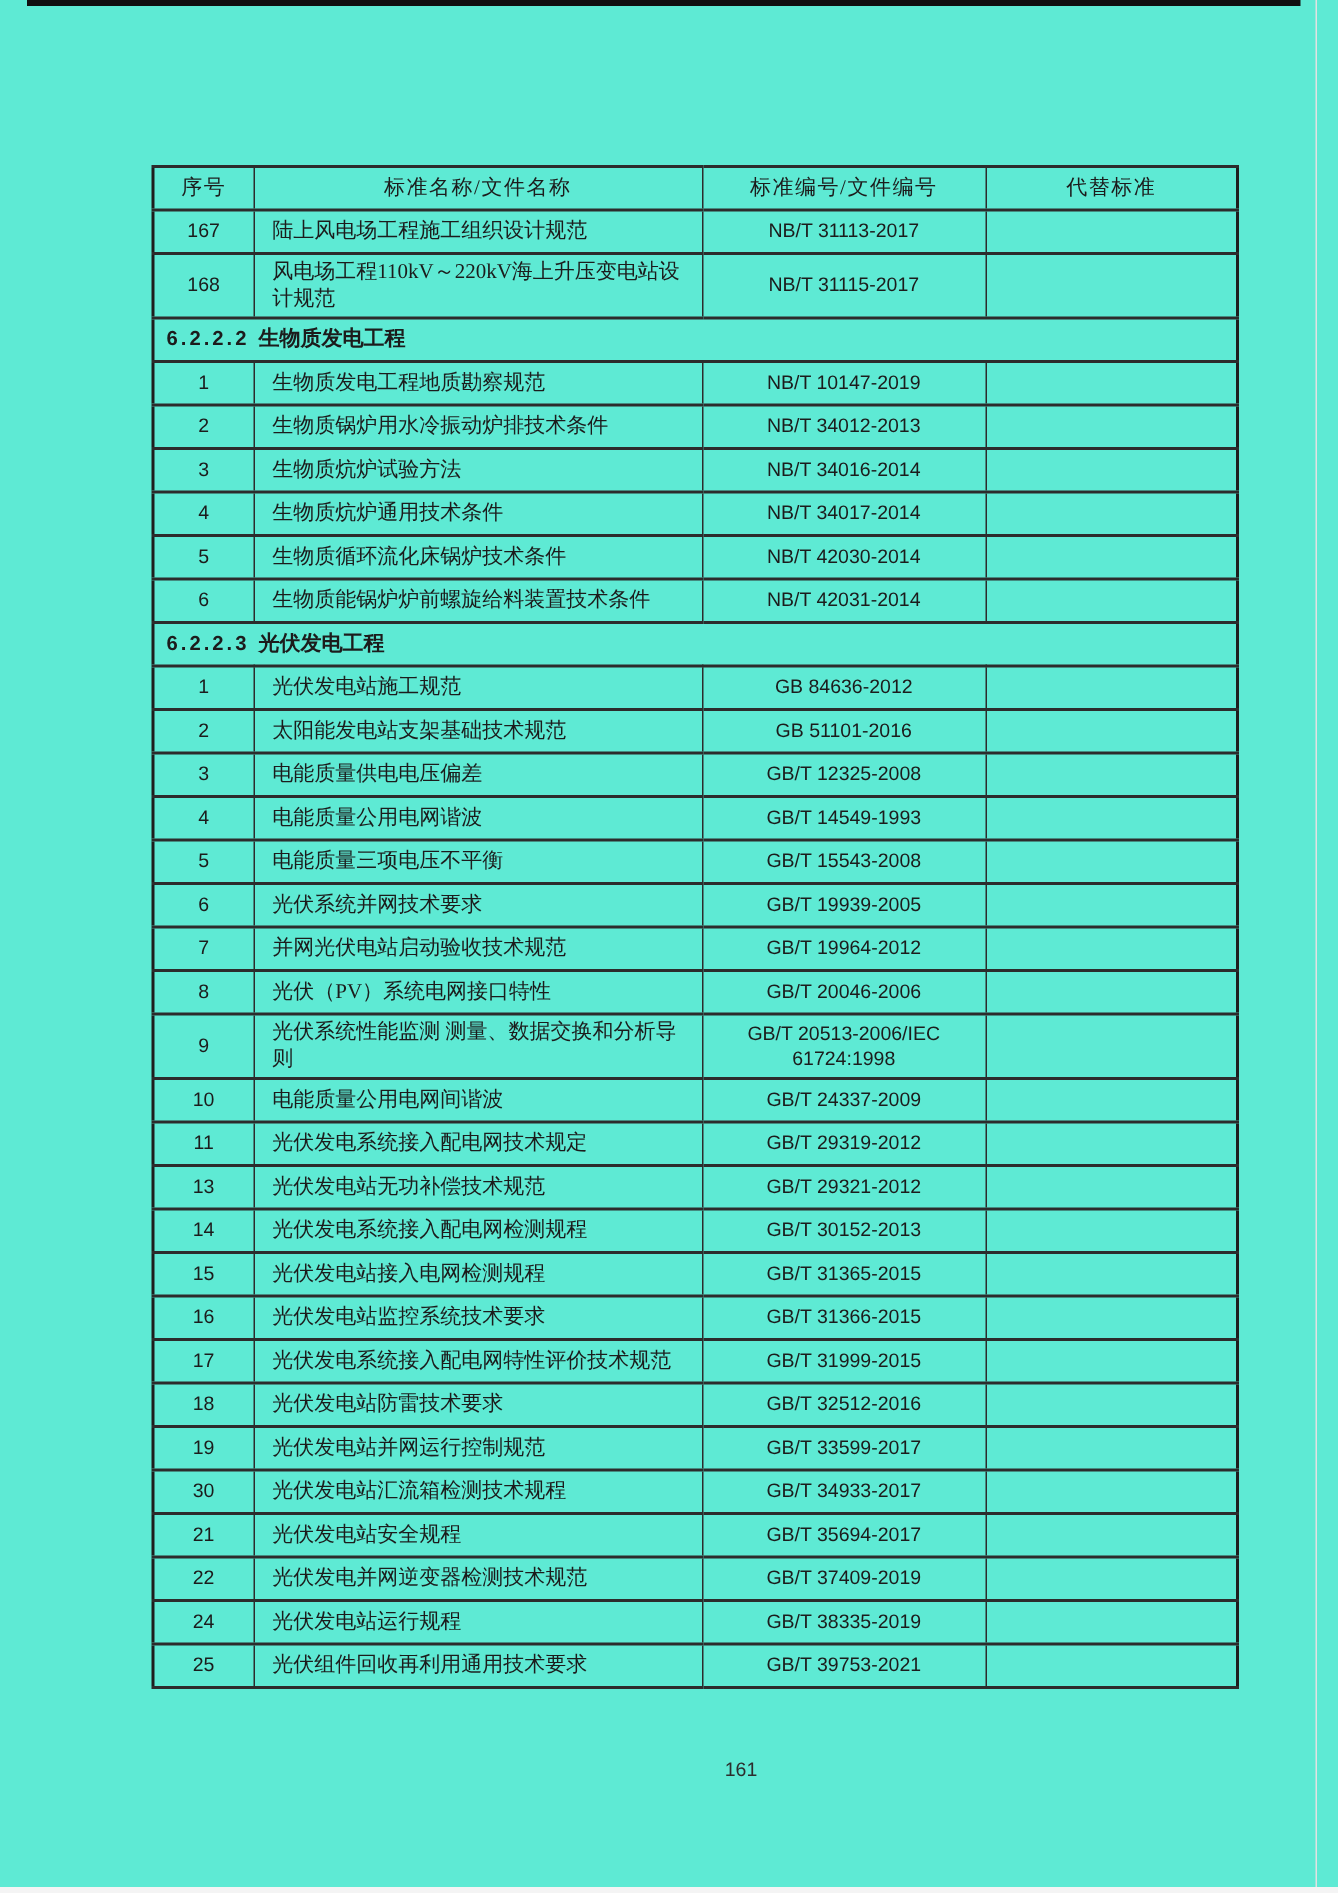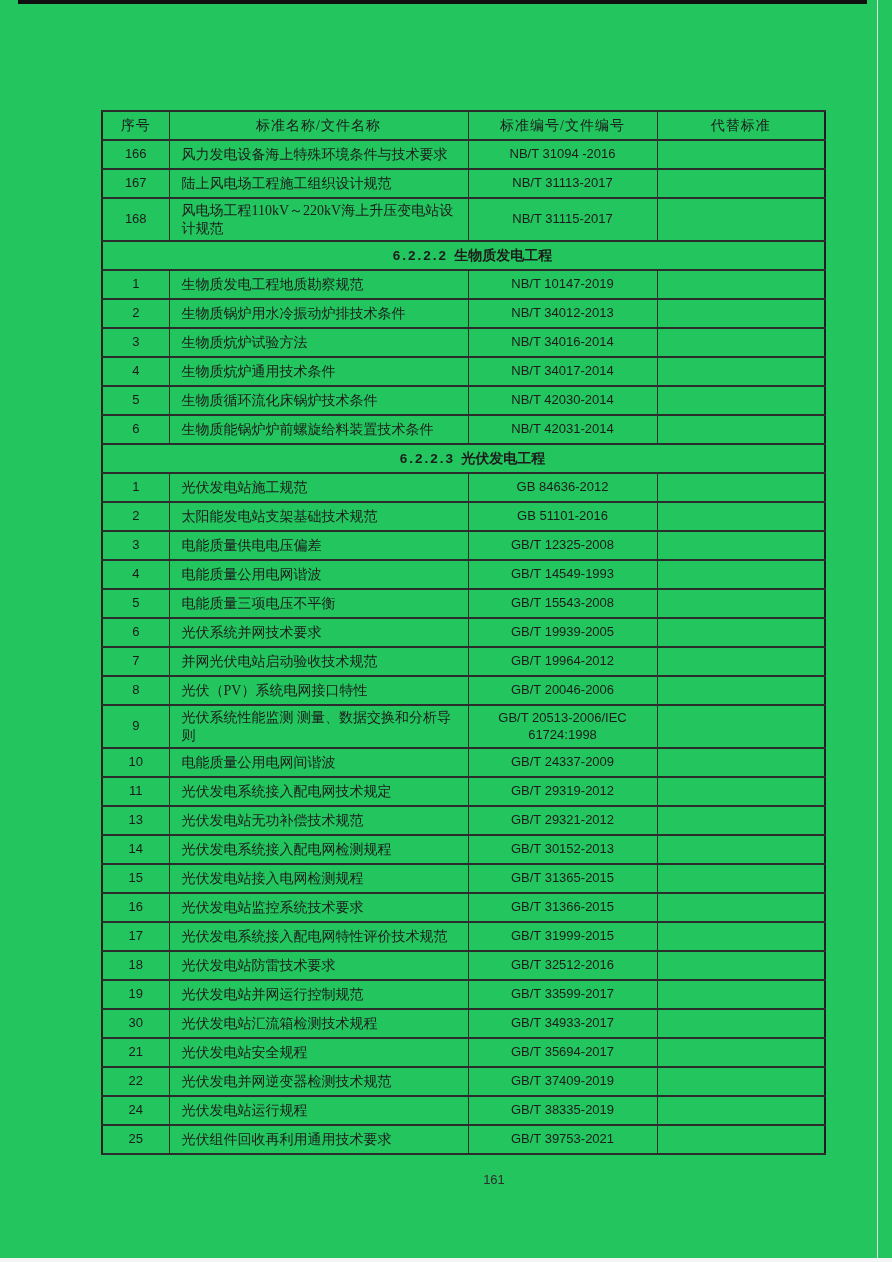--- a/index.html
+++ b/index.html
@@ -9,21 +9,21 @@
     height: 1262px;
     background: #ffffff;
     overflow: hidden;
     font-family: "Liberation Serif", serif;
     color: #1c1c1c;
   }
   .page {
     position: relative;
     width: 892px;
     height: 1262px;
-    background: #22c55e;
+    background: #5eead4;
   }
   
   .top-edge {
     position: absolute;
     top: 0; left: 18px;
     width: 849px; height: 4px;
     background: #101010;
   }
   .right-edge {
     position: absolute;
@@ -80,22 +80,22 @@
   td.code-cell {
     text-align: center;
     font-family: "Liberation Sans", sans-serif;
     font-size: 13px;
   }
   td.replaced-cell {
     text-align: center;
   }
   td.section-cell {
     font-weight: bold;
-    text-align: center;
-    padding-left: 24px;
+    text-align: left;
+    padding-left: 8px;
     font-size: 14px;
   }
   td.section-cell .sec-num {
     font-family: "Liberation Sans", sans-serif;
     letter-spacing: 2px;
     margin-right: 6px;
     font-size: 13.5px;
   }
   .footer-pagenum {
     position: absolute;
@@ -128,26 +128,20 @@
       </colgroup>
       <thead>
         <tr>
           <th>序号</th>
           <th>标准名称/文件名称</th>
           <th>标准编号/文件编号</th>
           <th>代替标准</th>
         </tr>
       </thead>
       <tbody id="table-body">
-      <tr>
-            <td class="seq-cell">166</td>
-            <td class="name-cell">风力发电设备海上特殊环境条件与技术要求</td>
-            <td class="code-cell">NB/T 31094 -2016</td>
-            <td class="replaced-cell"></td>
-          </tr>
           <tr>
             <td class="seq-cell">167</td>
             <td class="name-cell">陆上风电场工程施工组织设计规范</td>
             <td class="code-cell">NB/T 31113-2017</td>
             <td class="replaced-cell"></td>
           </tr>
           <tr>
             <td class="seq-cell">168</td>
             <td class="name-cell">风电场工程110kV～220kV海上升压变电站设计规范</td>
             <td class="code-cell">NB/T 31115-2017</td>

